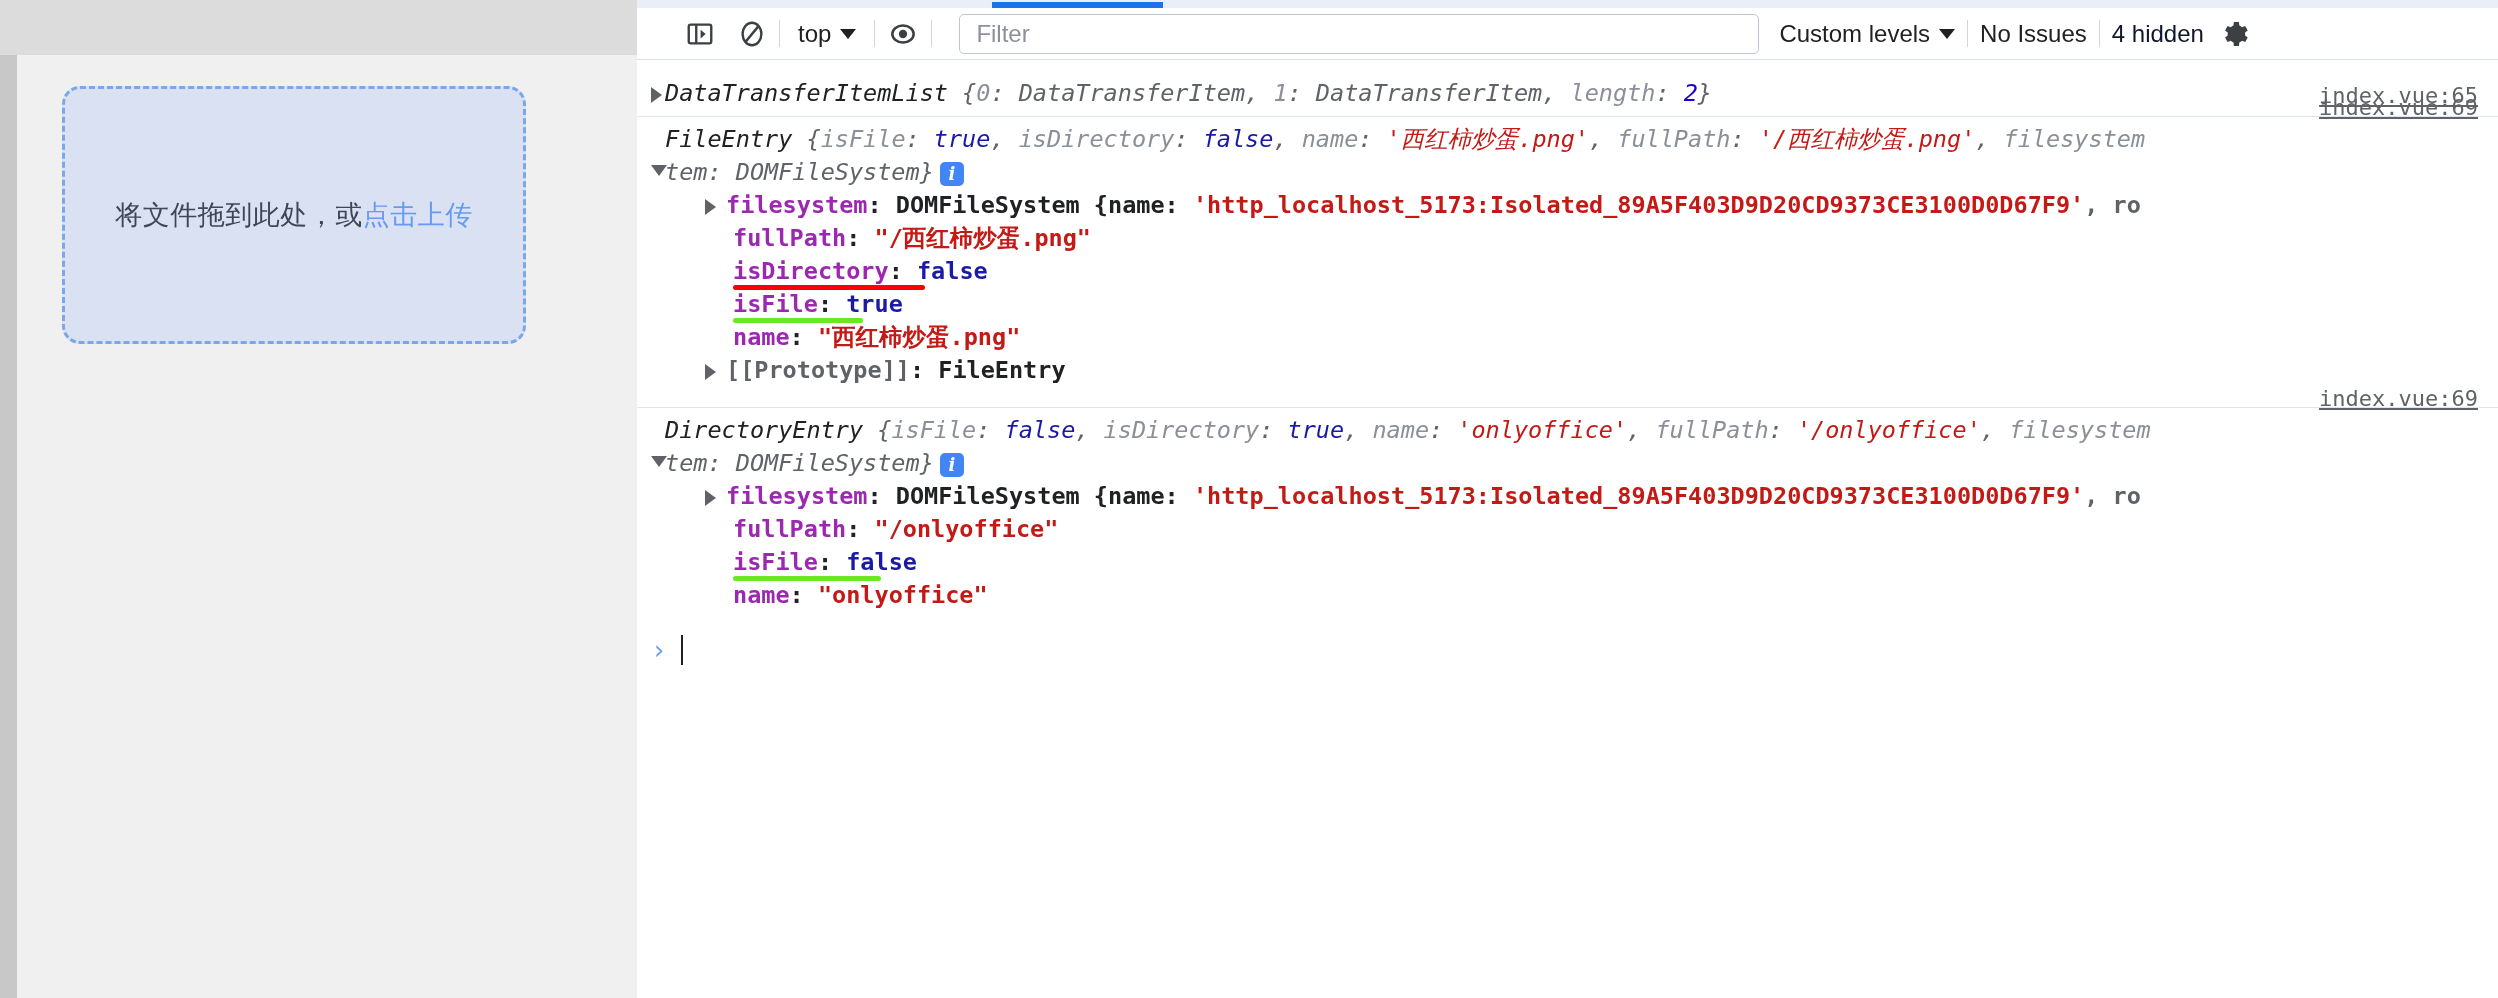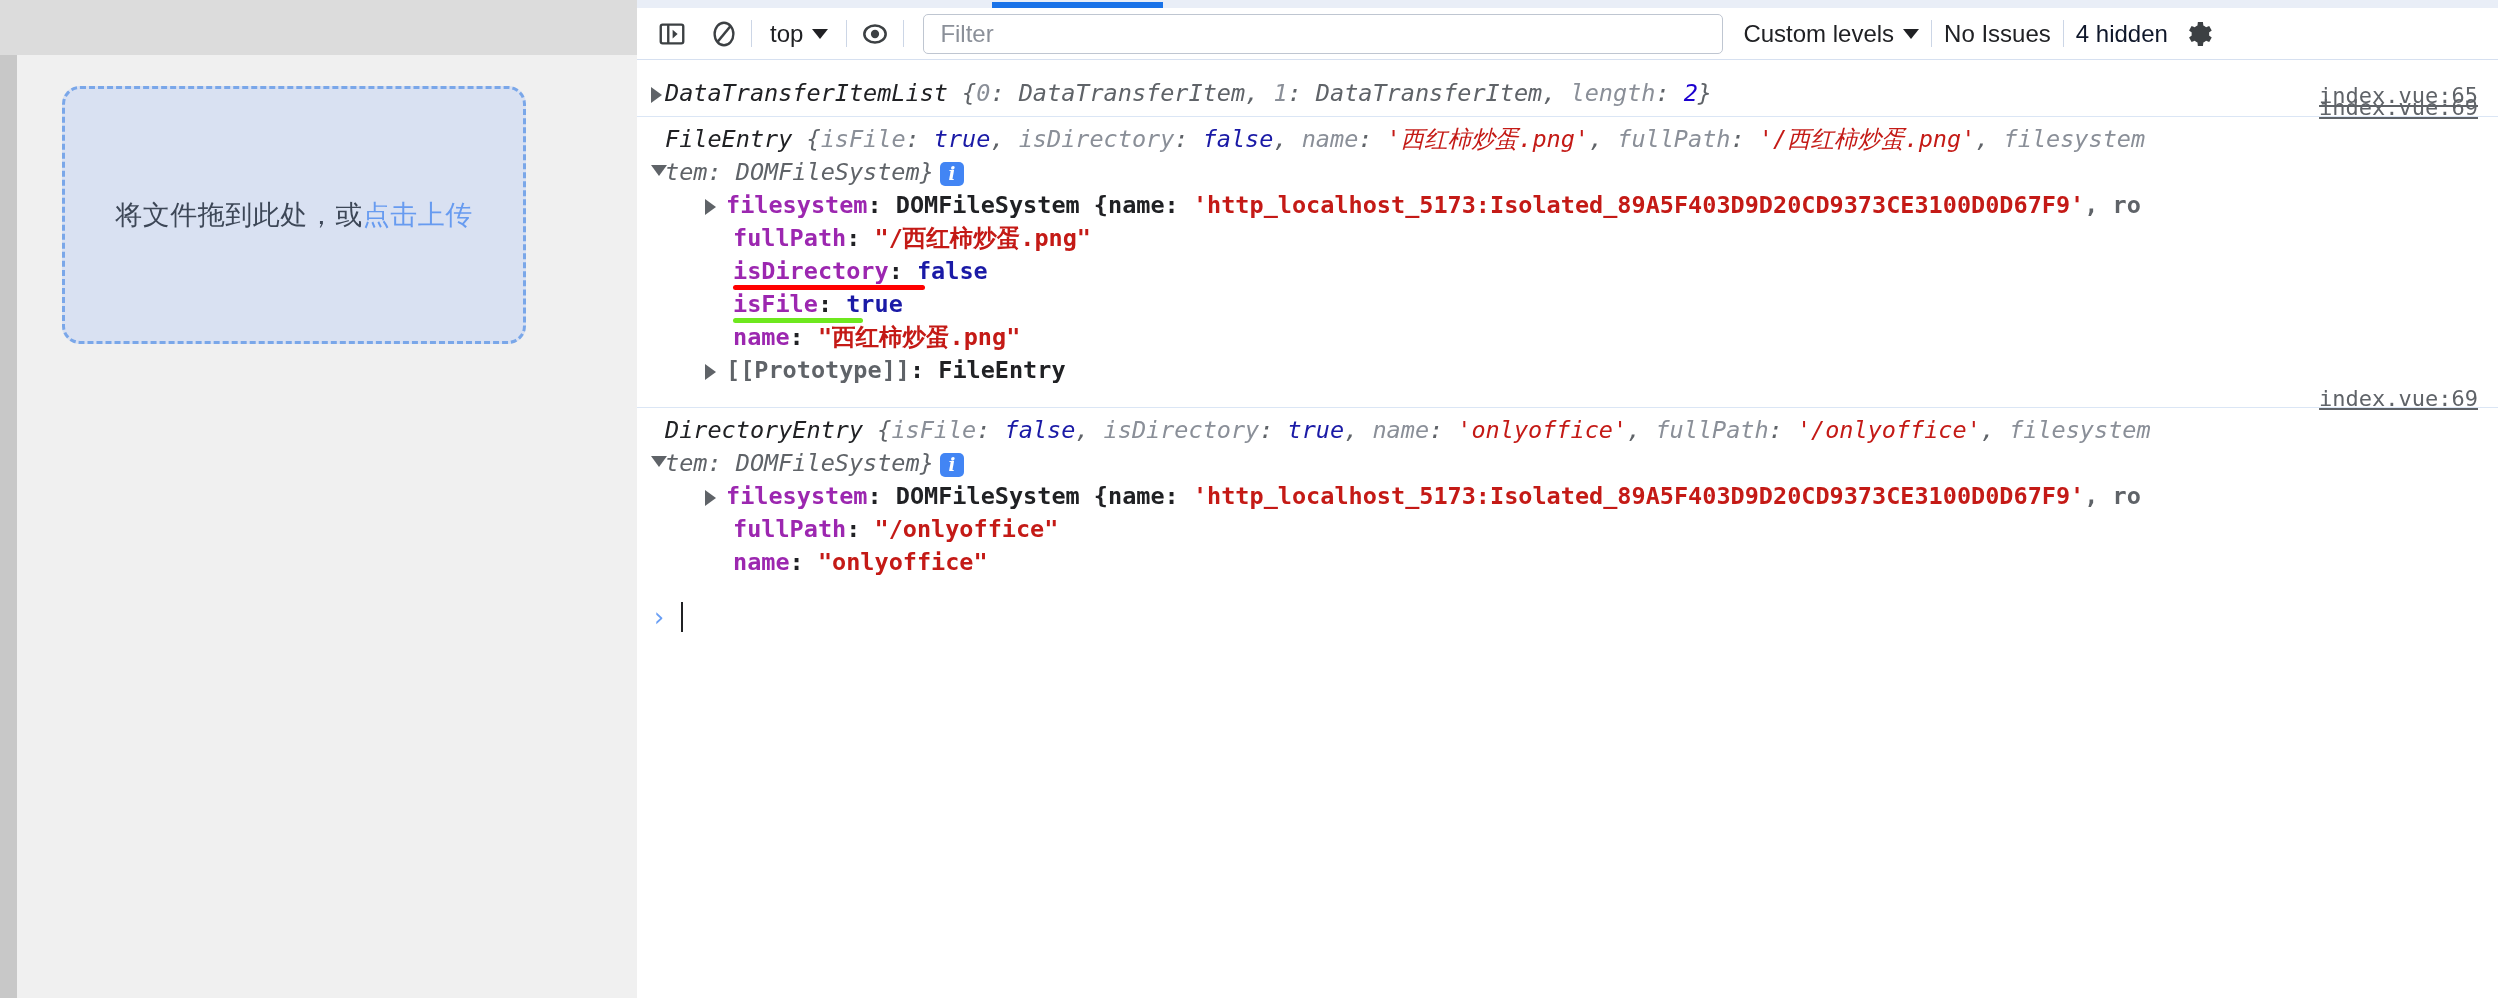--- a/index.html
+++ b/index.html
@@ -33,34 +33,34 @@
 
   
   .devtools{position:absolute;left:637px;top:0;width:1861px;height:998px;background:#fff;}
 
   .tabstrip{position:absolute;left:0;top:0;width:1861px;height:8px;background:#e9eef7;}
   .tab-active-bar{position:absolute;left:355px;top:2px;width:171px;height:6px;background:#1a73e8;}
 
   .toolbar{
     position:absolute;left:0;top:8px;width:1861px;height:52px;
     background:#fff;border-bottom:1px solid #d6e0f0;
-    display:flex;align-items:center;box-sizing:border-box;
+    display:flex;align-items:center;box-sizing:border-box;padding-left:28px;
   }
   .tb-icon{display:flex;align-items:center;justify-content:center;cursor:pointer;}
   .tb-sep{width:1px;height:27px;background:#ccd6e6;margin:0 12px;}
   .tb-ctx{
     font-size:24px;color:#202124;display:flex;align-items:center;gap:9px;
     padding:0 6px;cursor:pointer;white-space:nowrap;
   }
   .caret{
     width:0;height:0;border-left:8px solid transparent;border-right:8px solid transparent;
     border-top:10px solid #202124;display:inline-block;
   }
   .filterbox{
-    flex:0 0 auto;width:800px;height:40px;margin-left:7px;
+    flex:0 0 auto;width:800px;height:40px;margin-left:15px;
     border:1px solid #bfc6d1;border-radius:5px;background:#fff;
     display:flex;align-items:center;padding:0 14px;box-sizing:border-box;
   }
   .filterbox input{
     border:0;outline:0;width:100%;font-size:24px;color:#202124;
     font-family:"Liberation Sans",sans-serif;background:transparent;
   }
   .filterbox input::placeholder{color:#8b9099;}
   .tb-levels{
     font-size:24px;color:#202124;display:flex;align-items:center;gap:9px;
@@ -282,20 +282,24 @@
 
           <div class="proprow ind clip">
             <span class="tri" style="margin-left:-28px"></span><span class="k-prop">filesystem</span><span class="v-plain">: DOMFileSystem {name: </span><span class="v-str">'http_localhost_5173:Isolated_89A5F403D9D20CD9373CE3100D0D67F9'</span><span class="v-obj">, ro</span>
           </div>
 
           <div class="proprow ind">
             <span class="k-prop">fullPath</span><span class="v-plain">: </span><span class="v-str">"/onlyoffice"</span>
           </div>
 
 
+          <div class="proprow ind" style="position:relative">
+            <span class="k-prop">isFile</span><span class="v-plain">: </span><span class="v-bool">false</span>
+            <span class="ann ann-green" style="left:68px;top:30px;width:148px;height:5px;"></span>
+          </div>
 
           <div class="proprow ind">
             <span class="k-prop">name</span><span class="v-plain">: </span><span class="v-str">"onlyoffice"</span>
           </div>
 
           <div style="height:10px"></div>
         </div>
       </div>
 
       <div class="prompt">

